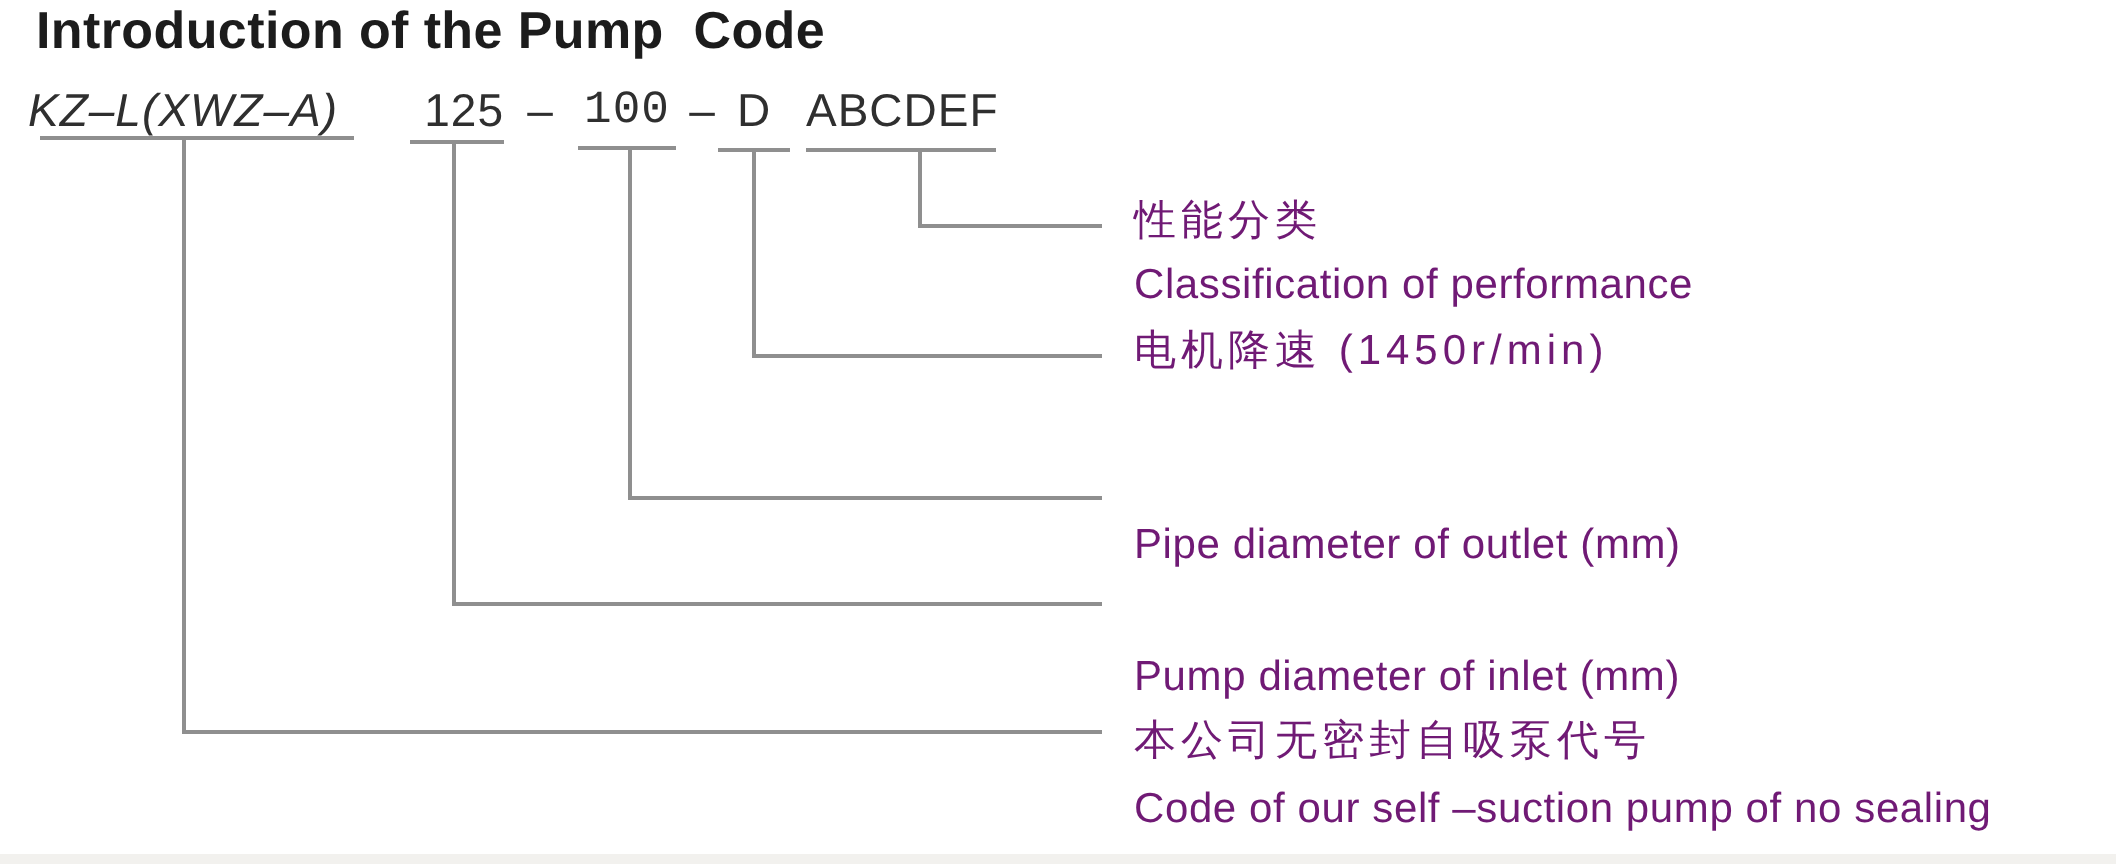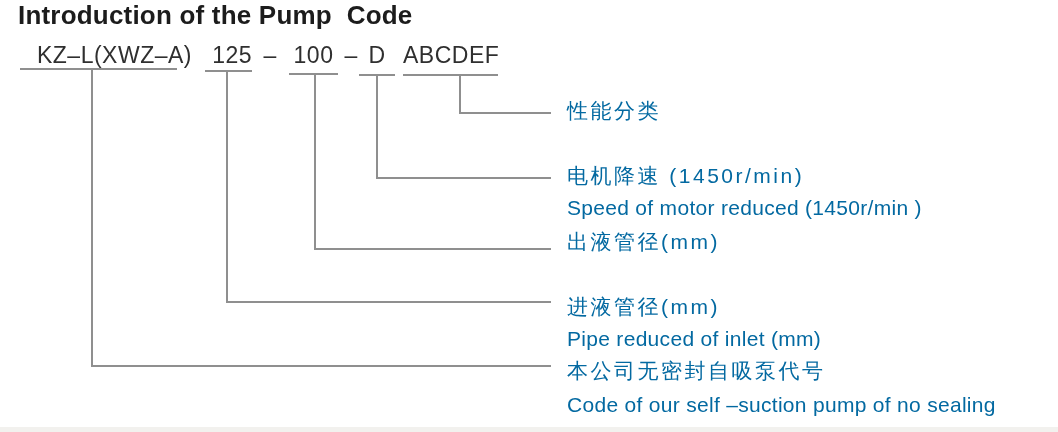--- a/index.html
+++ b/index.html
@@ -59,21 +59,21 @@
     position: absolute;
     height: 2px;
     background: #8f8f8f;
   }
   .lbl {
     position: absolute;
     left: 567px;
     height: 24px;
     line-height: 24px;
     font-size: 21px;
-    color: #0369a1;
+    color: #701a75;
     white-space: pre;
   }
   .lbl-zh {
     letter-spacing: 2.5px;
   }
   .lbl-en {
     letter-spacing: 0.3px;
   }
   .bottom-band {
     position: absolute;
@@ -84,23 +84,23 @@
     background: #f2f1ee;
   }
 </style>
 </head>
 <body>
 
 <div class="canvas">
 
   <div class="title">Introduction of the Pump  Code</div>
 
-  <div class="code-seg" style="left:36px;  width:157px;">KZ–L(XWZ–A)</div>
+  <div class="code-seg" style="left:13px;  width:157px;font-style:italic;">KZ–L(XWZ–A)</div>
   <div class="code-seg" style="left:205px; width:47px;text-align:right;">125</div>
-  <div class="code-seg" style="left:289px; width:49px;">100</div>
+  <div class="code-seg" style="left:289px; width:49px;font-family:Liberation Mono, monospace;">100</div>
   <div class="code-seg" style="left:359px; width:36px;">D</div>
   <div class="code-seg" style="left:403px; width:95px;text-align:center;">ABCDEF</div>
 
   <div class="code-sep" style="left:258px; width:24px;">–</div>
   <div class="code-sep" style="left:340px; width:22px;">–</div>
 
   <div class="underline" style="left:20px;  width:157px; top:68px;"></div>
   <div class="underline" style="left:205px; width:47px;  top:70px;"></div>
   <div class="underline" style="left:289px; width:49px;  top:73px;"></div>
   <div class="underline" style="left:359px; width:36px;  top:74px;"></div>
@@ -115,27 +115,26 @@
   <div class="vline" style="left:314px; top:74px; height:174px;"></div>
   <div class="hline" style="left:314px; top:248px; width:237px;"></div>
 
   <div class="vline" style="left:376px; top:75px; height:102px;"></div>
   <div class="hline" style="left:376px; top:177px; width:175px;"></div>
 
   <div class="vline" style="left:459px; top:75px; height:37px;"></div>
   <div class="hline" style="left:459px; top:112px; width:92px;"></div>
 
   <div class="lbl lbl-zh" style="top:99px;">性能分类</div>
+  <div class="lbl lbl-en" style="top:131px;">Classification of performance</div>
 
   <div class="lbl lbl-zh" style="top:164px;text-align:right;">电机降速 (1450r/min)</div>
-  <div class="lbl lbl-en" style="top:196px;">Speed of motor reduced (1450r/min )</div>
 
-  <div class="lbl lbl-zh" style="top:230px;">出液管径(mm)</div>
+  <div class="lbl lbl-en" style="top:261px;">Pipe diameter of outlet (mm)</div>
 
-  <div class="lbl lbl-zh" style="top:295px;">进液管径(mm)</div>
-  <div class="lbl lbl-en" style="top:327px;">Pipe reduced of inlet (mm)</div>
+  <div class="lbl lbl-en" style="top:327px;">Pump diameter of inlet (mm)</div>
 
   <div class="lbl lbl-en" style="top:393px;">Code of our self –suction pump of no sealing</div>
   <div class="lbl lbl-zh" style="top:359px;">本公司无密封自吸泵代号</div>
 
   <div class="bottom-band"></div>
 
 </div>
 
 </body></html>

